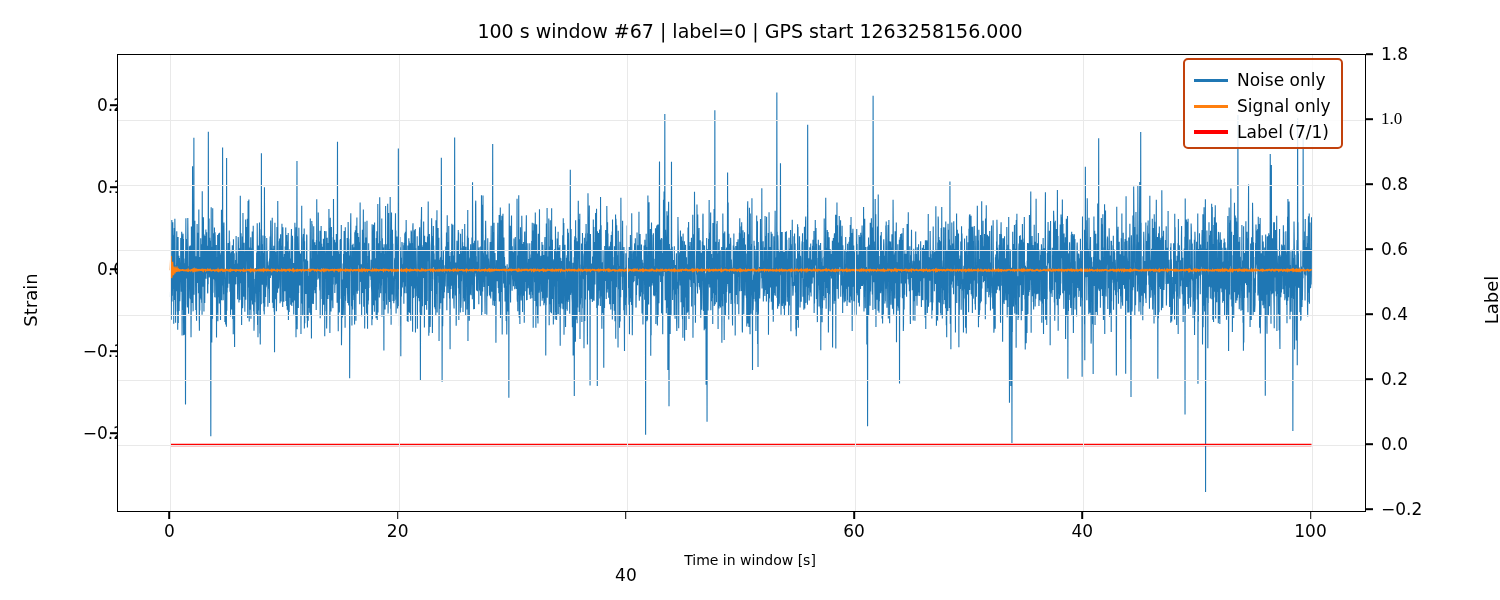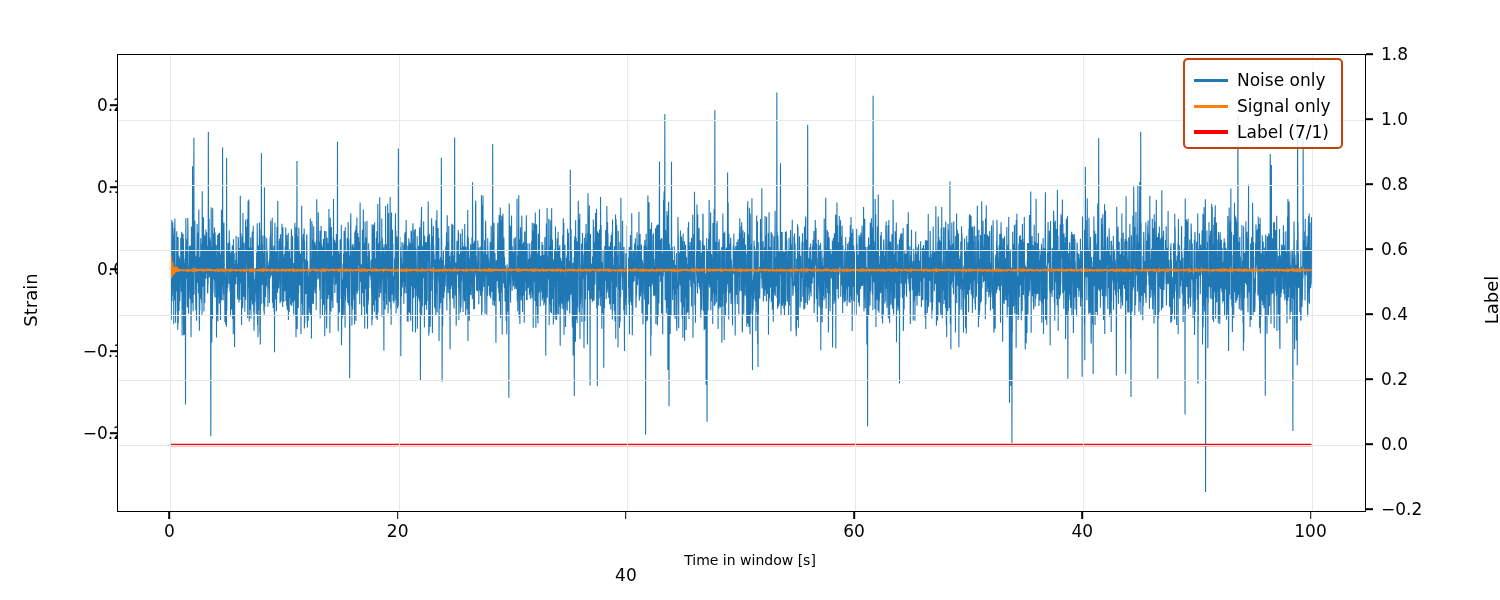--- a/index.html
+++ b/index.html
@@ -152,39 +152,40 @@
     color: #000000;
     white-space: nowrap;
   }
   svg { display: block; }
 </style>
 </head>
 <body>
 
 <div id="figure">
 
+  <div id="chart-title">100 s window #67 | label=0 | GPS start 1263258156.000</div>
 
   <div id="ylabel-left">Strain</div>
   <div id="ylabel-right">Label</div>
   <div id="xlabel">Time in window [s]</div>
 
   <div id="ticks-layer">
       <div class="ytick-left" style="top: 104.921px;">0.2</div>
       <div class="tickmark-left" style="top: 104.921px;"></div>
       <div class="ytick-left" style="top: 187.051px;">0.1</div>
       <div class="tickmark-left" style="top: 187.051px;"></div>
       <div class="ytick-left" style="top: 269.181px;">0.0</div>
       <div class="tickmark-left" style="top: 269.181px;"></div>
       <div class="ytick-left" style="top: 351.31px;">−0.1</div>
       <div class="tickmark-left" style="top: 351.31px;"></div>
       <div class="ytick-left" style="top: 433.44px;">−0.2</div>
       <div class="tickmark-left" style="top: 433.44px;"></div>
       <div class="ytick-right" style="top: 54px;">1.8</div>
       <div class="tickmark-right" style="top: 54px;"></div>
-      <div class="ytick-right" style="top: 119px;">1.0</div>
+      <div class="ytick-right" style="top: 119px; font-family: Liberation Serif, serif;">1.0</div>
       <div class="tickmark-right" style="top: 119px;"></div>
       <div class="ytick-right" style="top: 184px;">0.8</div>
       <div class="tickmark-right" style="top: 184px;"></div>
       <div class="ytick-right" style="top: 249px;">0.6</div>
       <div class="tickmark-right" style="top: 249px;"></div>
       <div class="ytick-right" style="top: 314px;">0.4</div>
       <div class="tickmark-right" style="top: 314px;"></div>
       <div class="ytick-right" style="top: 379px;">0.2</div>
       <div class="tickmark-right" style="top: 379px;"></div>
       <div class="ytick-right" style="top: 444px;">0.0</div>

